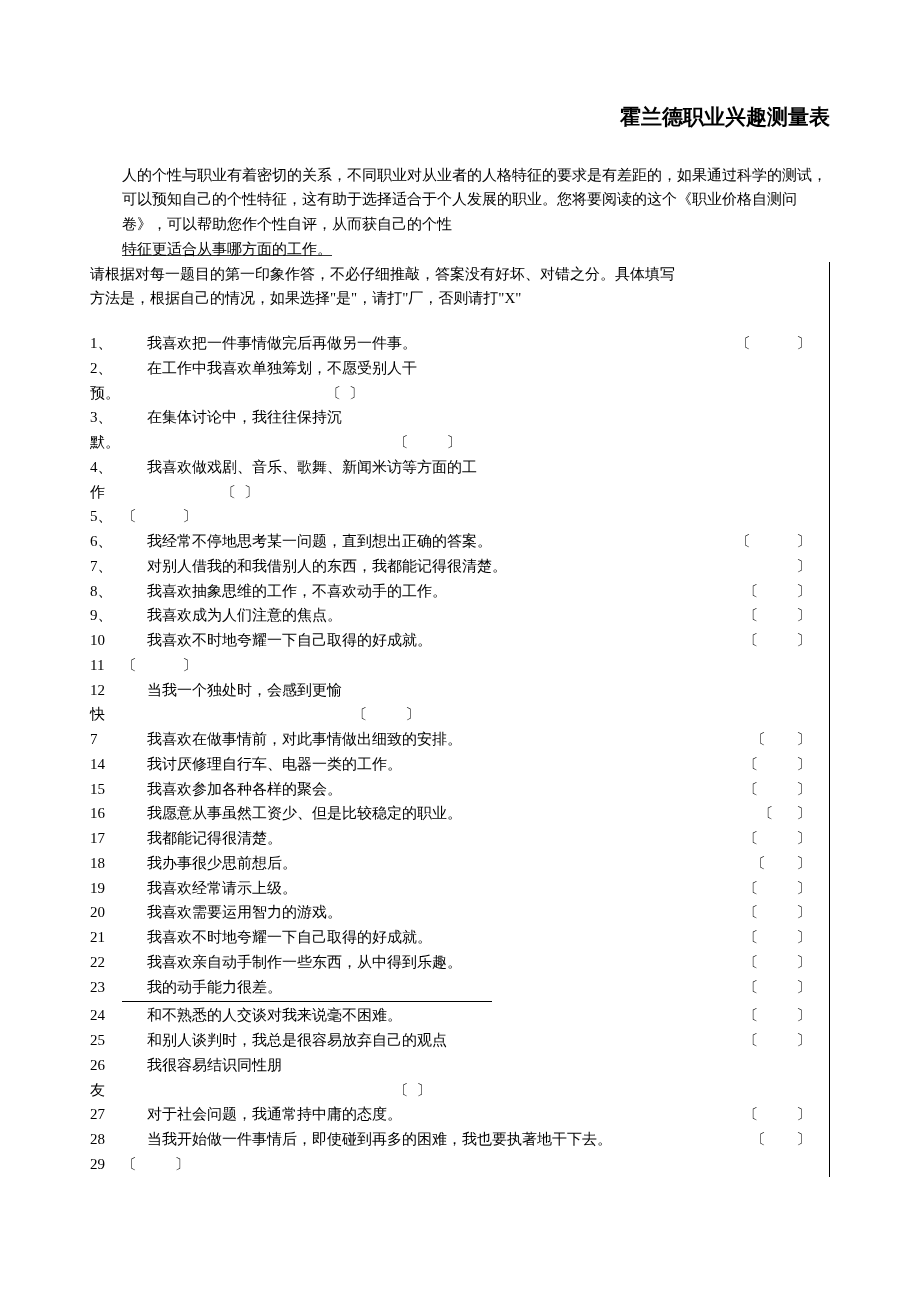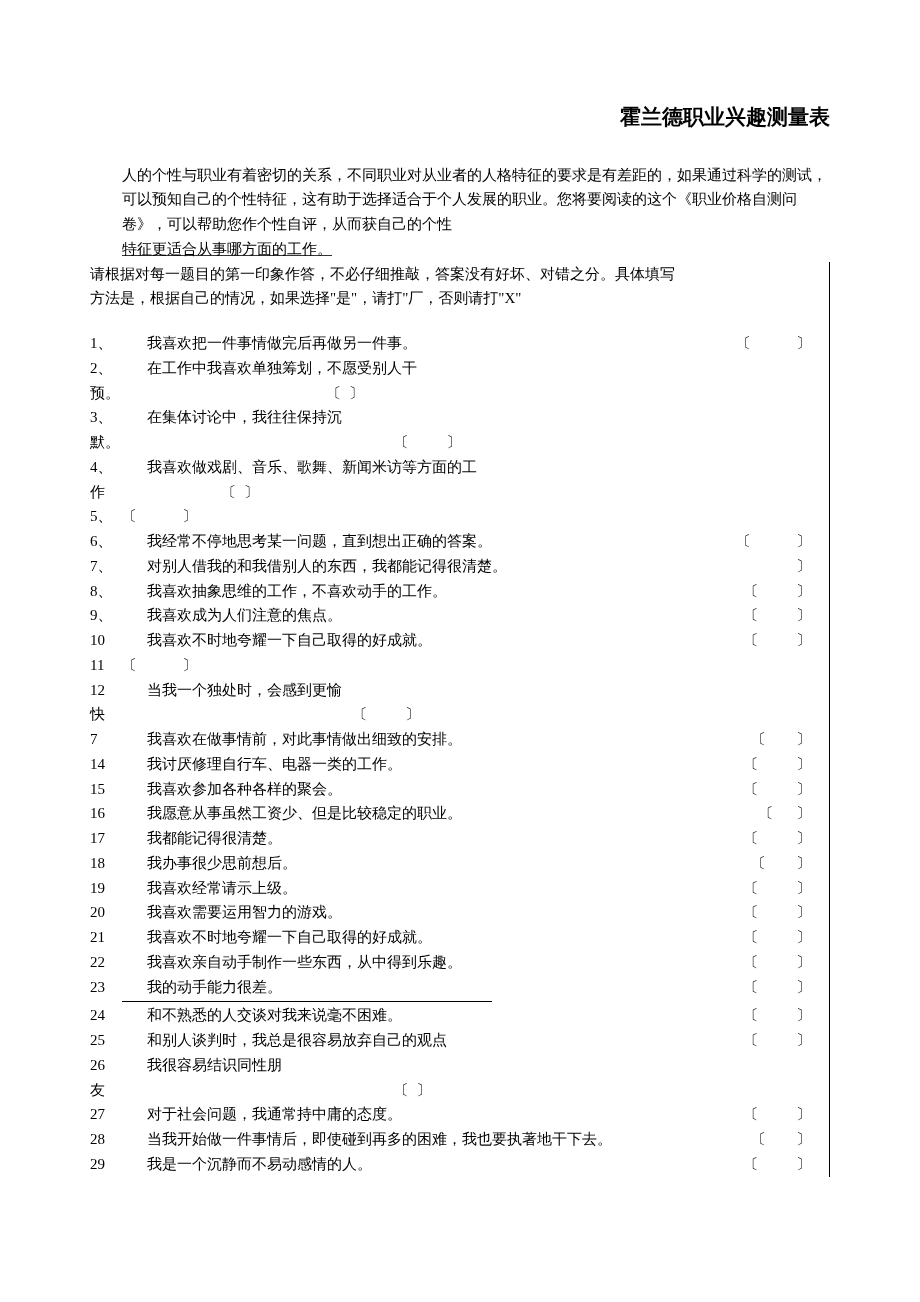--- a/index.html
+++ b/index.html
@@ -227,16 +227,15 @@
       <span class="q-text">对于社会问题，我通常持中庸的态度。</span>
       <span class="q-brackets">〔          〕</span>
     </div>
     <div class="q-row">
       <span class="q-num">28</span>
       <span class="q-text">当我开始做一件事情后，即使碰到再多的困难，我也要执著地干下去。</span>
       <span class="q-brackets">〔        〕</span>
     </div>
     <div class="q-row">
       <span class="q-num">29</span>
-      <span class="q-text">我是一个沉静而不易动感情的人。</span>
       <span class="q-brackets">〔          〕</span>
     </div>
   </div>
 
 </body></html>

